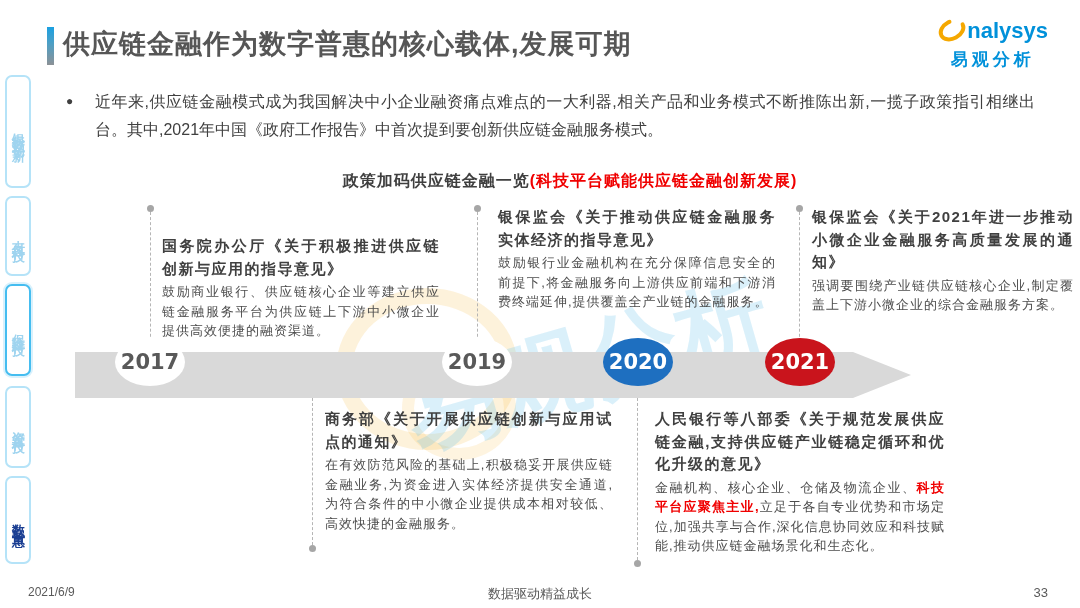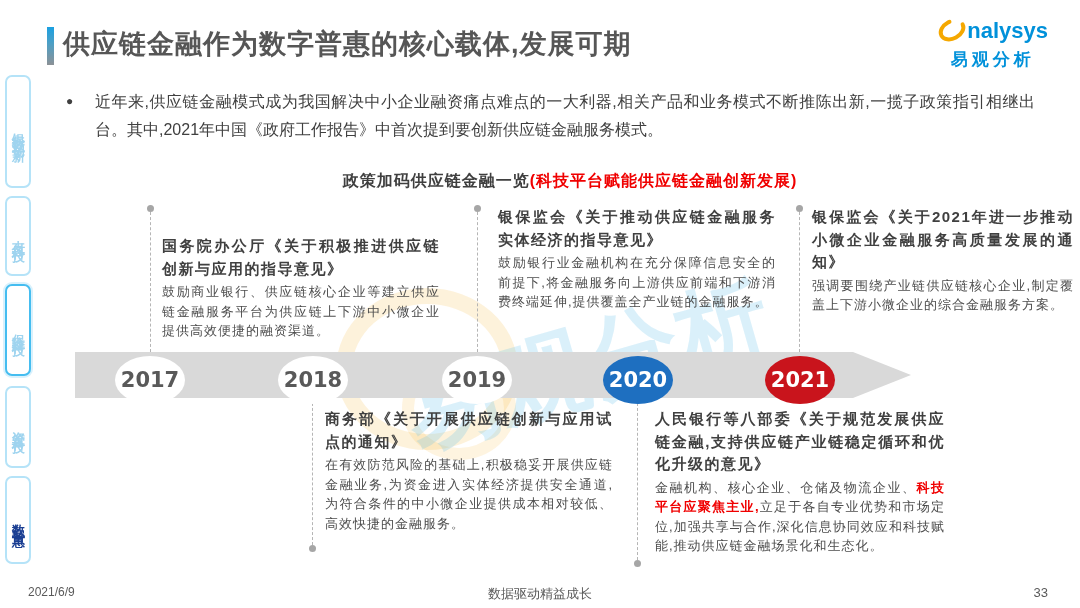--- a/index.html
+++ b/index.html
@@ -42,21 +42,21 @@
   .wm{position:absolute;pointer-events:none;}
   .wm-ring1{left:336px;top:288px;width:150px;height:130px;border:16px solid rgba(243,166,0,.14);border-radius:50%;}
   .wm-ring2{left:402px;top:356px;width:90px;height:80px;border:12px solid rgba(243,166,0,.12);border-radius:50%;}
   .wm-text{left:400px;top:300px;width:400px;font-size:92px;font-weight:bold;
     color:rgba(100,194,233,.24);letter-spacing:2px;transform:rotate(-16deg);white-space:nowrap;}
 
   
   .tl-band{position:absolute;left:75px;top:352px;width:778px;height:46px;background:#d9d9d9;}
   .tl-arrow{position:absolute;left:853px;top:352px;width:0;height:0;
     border-top:23px solid transparent;border-bottom:23px solid transparent;border-left:58px solid #d9d9d9;}
-  .year{position:absolute;top:356px;width:70px;height:48px;border-radius:50%;
+  .year{position:absolute;top:338px;width:70px;height:48px;border-radius:50%;
     display:flex;align-items:center;justify-content:center;
     font-size:21px;font-weight:bold;background:#fff;color:#595959;font-family:"DejaVu Sans",sans-serif;}
   .year.y0{left:115px;} .year.y1{left:278px;} .year.y2{left:442px;}
   .year.y3{left:603px;background:#1e6fc0;color:#fff;}
   .year.y4{left:765px;background:#c9141c;color:#fff;}
 
   
   .dash{position:absolute;width:0;border-left:1px dashed #b5b5b5;}
   .dash.d1{left:150px;top:212px;height:140px;}
   .dash.d2{left:477px;top:212px;height:140px;}
@@ -139,21 +139,20 @@
     <div class="pbody">鼓励银行业金融机构在充分保障信息安全的前提下,将金融服务向上游供应前端和下游消费终端延伸,提供覆盖全产业链的金融服务。</div>
   </div>
   <div class="pblock pb3">
     <div class="ptitle">银保监会《关于2021年进一步推动小微企业金融服务高质量发展的通知》</div>
     <div class="pbody">强调要围绕产业链供应链核心企业,制定覆盖上下游小微企业的综合金融服务方案。</div>
   </div>
 
   <div class="tl-band"></div>
   <div class="tl-arrow"></div>
   <div class="year y0">2017</div>
-  <div class="year y1">2018</div>
   <div class="year y2">2019</div>
   <div class="year y3">2020</div>
   <div class="year y4">2021</div>
 
   <div class="pblock pb4">
     <div class="ptitle">商务部《关于开展供应链创新与应用试点的通知》</div>
     <div class="pbody">在有效防范风险的基础上,积极稳妥开展供应链金融业务,为资金进入实体经济提供安全通道,为符合条件的中小微企业提供成本相对较低、高效快捷的金融服务。</div>
   </div>
   <div class="pblock pb5">
     <div class="ptitle">人民银行等八部委《关于规范发展供应链金融,支持供应链产业链稳定循环和优化升级的意见》</div>

